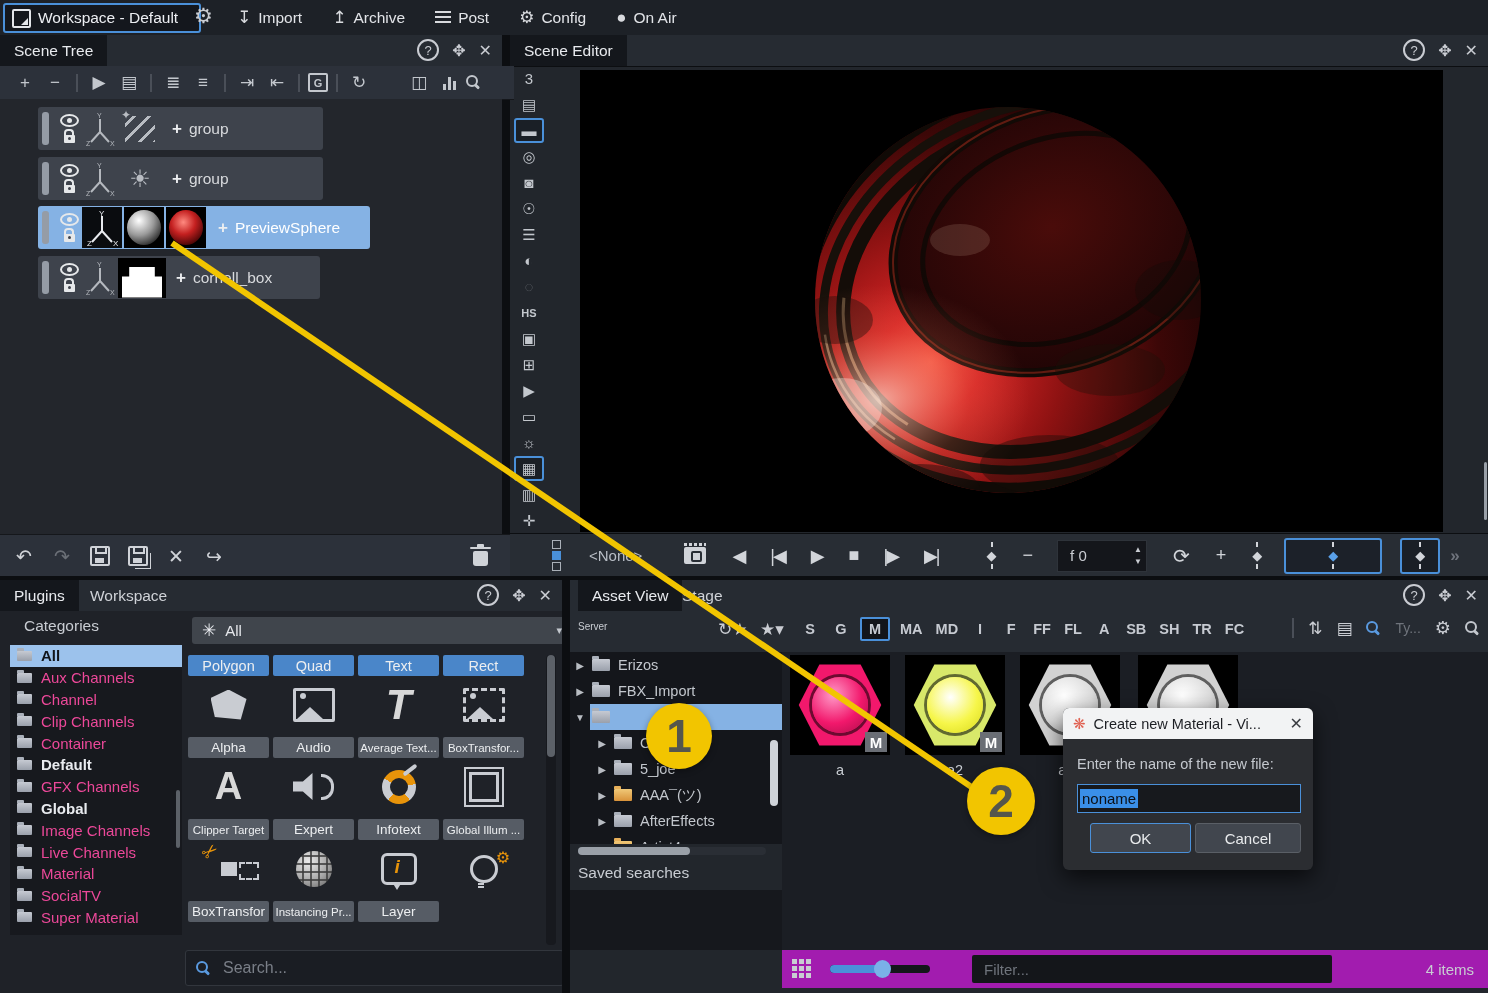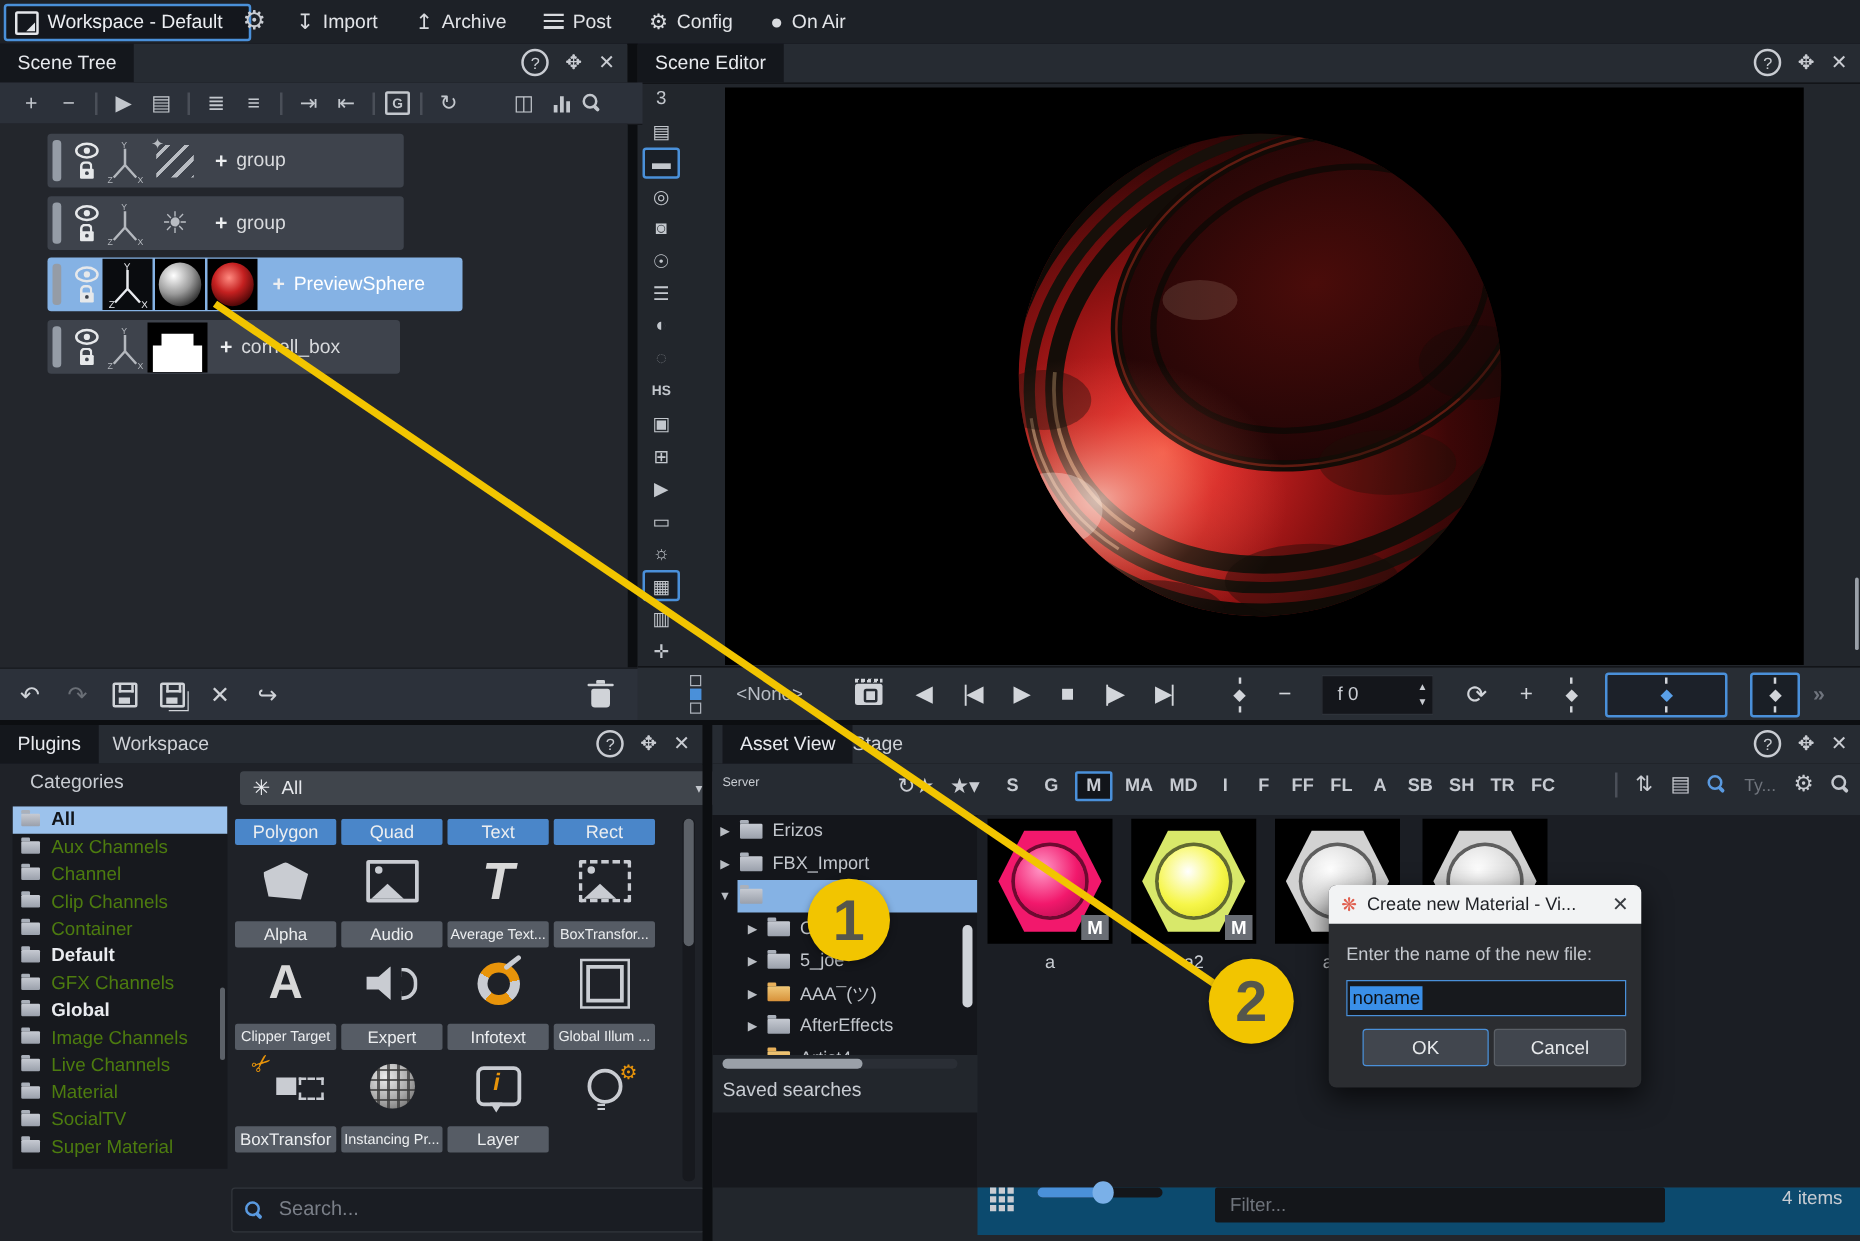--- a/index.html
+++ b/index.html
@@ -118,21 +118,21 @@
   .framebox .spin{width:16px;display:flex;flex-direction:column;align-items:center;gap:3px;font-size:8px;color:#c9ccd2;}
   .widebtn{width:94px;height:32px;border:2px solid #4a90d9;border-radius:3px;background:#1c2129;
       display:flex;align-items:center;justify-content:center;margin-left:22px;}
   .sqbtn{width:36px;height:32px;border:2px solid #4a90d9;border-radius:3px;background:#1a1f26;
       display:flex;align-items:center;justify-content:center;margin-left:18px;font-size:14px;color:#d8dade;}
   .chev2{margin-left:10px;color:#6f747d;font-size:17px;font-weight:bold;}
   
   .pl-content{position:absolute;left:0;top:611px;width:562px;height:382px;background:#1f2228;}
   .pl-cats-title{position:absolute;left:24px;top:617px;font-size:15.5px;color:#c8ccd2;}
   .pl-cats{position:absolute;left:10px;top:645px;width:172px;height:290px;background:#17191e;overflow:hidden;}
-  .cat{height:21.8px;display:flex;align-items:center;gap:9px;padding-left:7px;color:#4d7c0f;font-size:15px;white-space:nowrap;}
+  .cat{height:21.8px;display:flex;align-items:center;gap:9px;padding-left:7px;color:#ec4899;font-size:15px;white-space:nowrap;}
   .fo{width:15px;height:10px;background:linear-gradient(#c6cad2,#9aa0ab);border-radius:1px;position:relative;flex:none;}
   .fo::before{content:"";position:absolute;top:-3px;left:0;width:7px;height:3px;background:#aab0ba;border-radius:1px 1px 0 0;}
   .cat.selrow{background:#9cc2ec;color:#111419;font-weight:bold;}
   .cat.bold{font-weight:bold;color:#e9ebef;}
   .cat-scroll{position:absolute;left:176px;top:790px;width:4px;height:58px;background:#5c6168;border-radius:2px;}
   .pl-filter{position:absolute;left:192px;top:617px;width:360px;height:27px;background:#40454c;border-radius:3px;
       display:flex;align-items:center;gap:9px;padding:0 10px;font-size:15px;color:#e6e8ec;}
   .pl-filter .ast{font-size:17px;color:#eceef2;}
   .pl-filter .dd{margin-left:auto;font-size:11px;color:#c3c7cd;}
   .pl-grid{position:absolute;left:188px;top:655px;width:352px;height:290px;overflow:hidden;
@@ -213,22 +213,22 @@
   .av-saved{position:absolute;left:578px;top:864px;font-size:15.5px;color:#c8ccd2;}
   .av-savedbox{position:absolute;left:570px;top:890px;width:212px;height:60px;background:#16181d;}
   .av-items{position:absolute;left:782px;top:652px;width:706px;height:298px;background:#1b1e24;}
   .mthumb{position:absolute;top:3px;width:100px;height:100px;background:#000;}
   .mthumb .hex{position:absolute;inset:7px;clip-path:polygon(26% 3%,74% 3%,98% 50%,74% 97%,26% 97%,2% 50%);}
   .mthumb .ball{position:absolute;left:50%;top:50%;width:56px;height:56px;margin:-28px;border-radius:50%;
       box-shadow:0 0 0 3px rgba(0,0,0,.55);}
   .mthumb .badge{position:absolute;right:3px;bottom:3px;width:22px;height:20px;background:#6a6e75;
       color:#fff;font-weight:bold;font-size:15px;display:flex;align-items:center;justify-content:center;}
   .mlabel{position:absolute;top:110px;width:100px;text-align:center;font-size:14.5px;color:#c8ccd2;}
-  .av-bottom{position:absolute;left:782px;top:950px;width:706px;height:38px;background:#0c4a6e;
-      display:flex;}
+  .av-bottom{position:absolute;left:782px;top:950px;width:706px;height:38px;background:#a21caf;
+      display:flex;align-items:center;}
   .gridicon{width:20px;height:20px;margin-left:10px;flex:none;
       background:conic-gradient(#c9ccd2 0 100%) 0 0/6px 6px;
       -webkit-mask:none;background:
       linear-gradient(#c9ccd2,#c9ccd2) 0 0/5px 5px no-repeat, linear-gradient(#c9ccd2,#c9ccd2) 7px 0/5px 5px no-repeat, linear-gradient(#c9ccd2,#c9ccd2) 14px 0/5px 5px no-repeat,
       linear-gradient(#c9ccd2,#c9ccd2) 0 7px/5px 5px no-repeat, linear-gradient(#c9ccd2,#c9ccd2) 7px 7px/5px 5px no-repeat, linear-gradient(#c9ccd2,#c9ccd2) 14px 7px/5px 5px no-repeat,
       linear-gradient(#c9ccd2,#c9ccd2) 0 14px/5px 5px no-repeat, linear-gradient(#c9ccd2,#c9ccd2) 7px 14px/5px 5px no-repeat, linear-gradient(#c9ccd2,#c9ccd2) 14px 14px/5px 5px no-repeat;}
   .zslider{position:relative;width:100px;height:8px;background:#14161a;border-radius:4px;margin-left:18px;flex:none;}
   .zslider .fill{position:absolute;left:0;top:0;height:8px;width:52px;background:#4a90d9;border-radius:4px;}
   .zslider .knob{position:absolute;left:44px;top:-5px;width:17px;height:18px;border-radius:50%;background:#7ab0e8;}
   .av-filterbox{margin-left:42px;width:340px;height:28px;background:#14161a;border-radius:2px;

